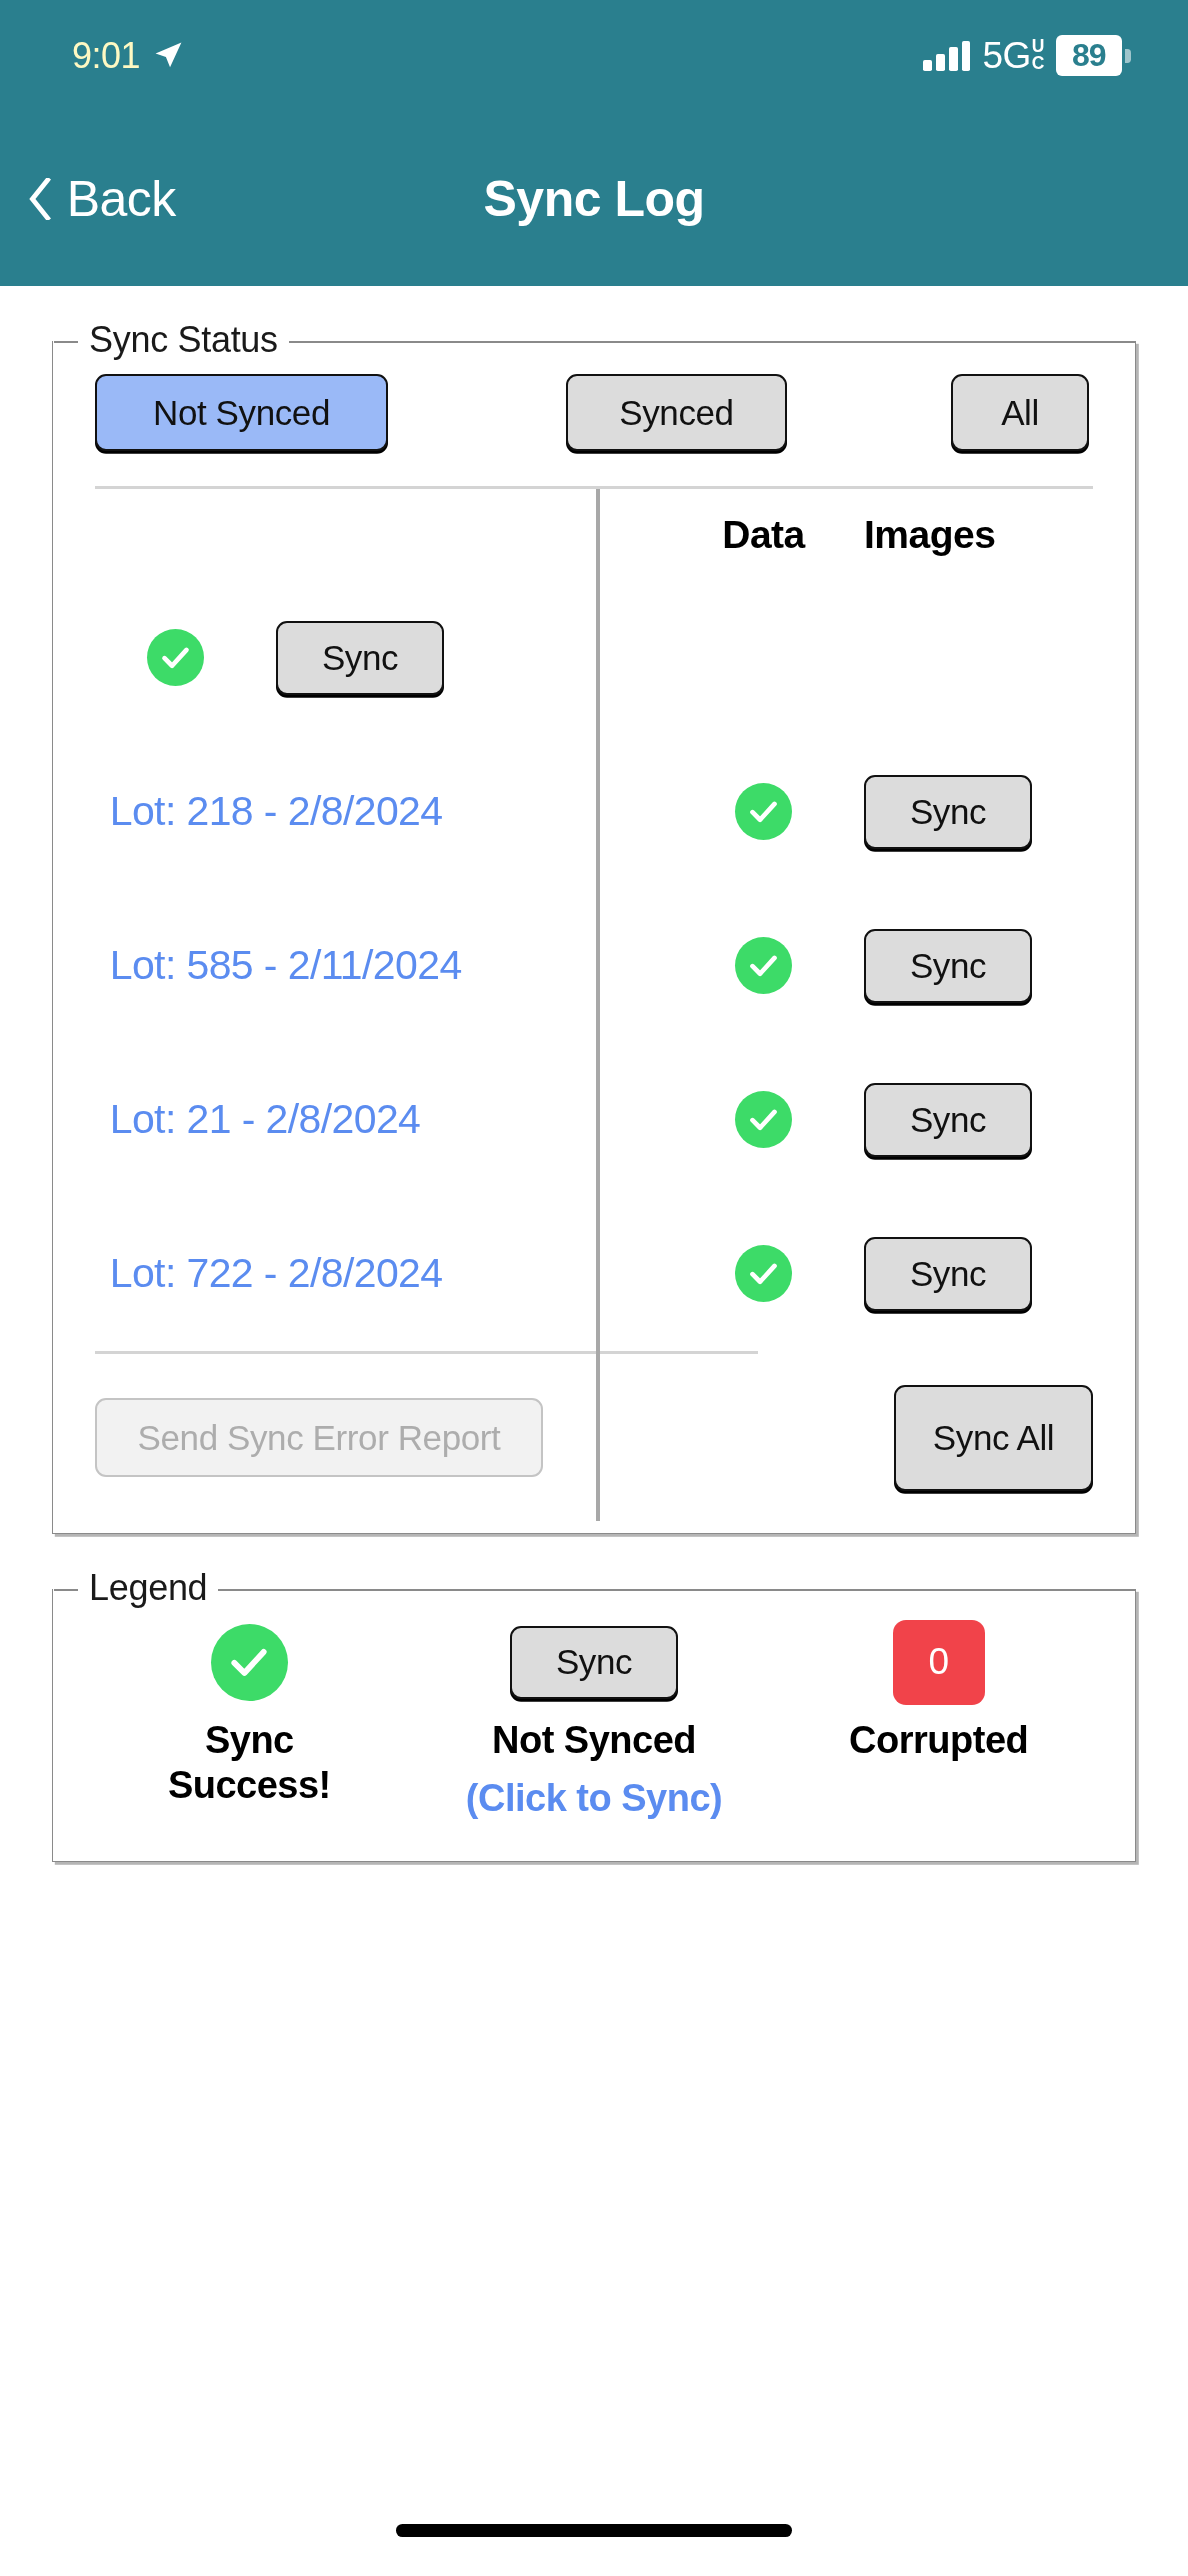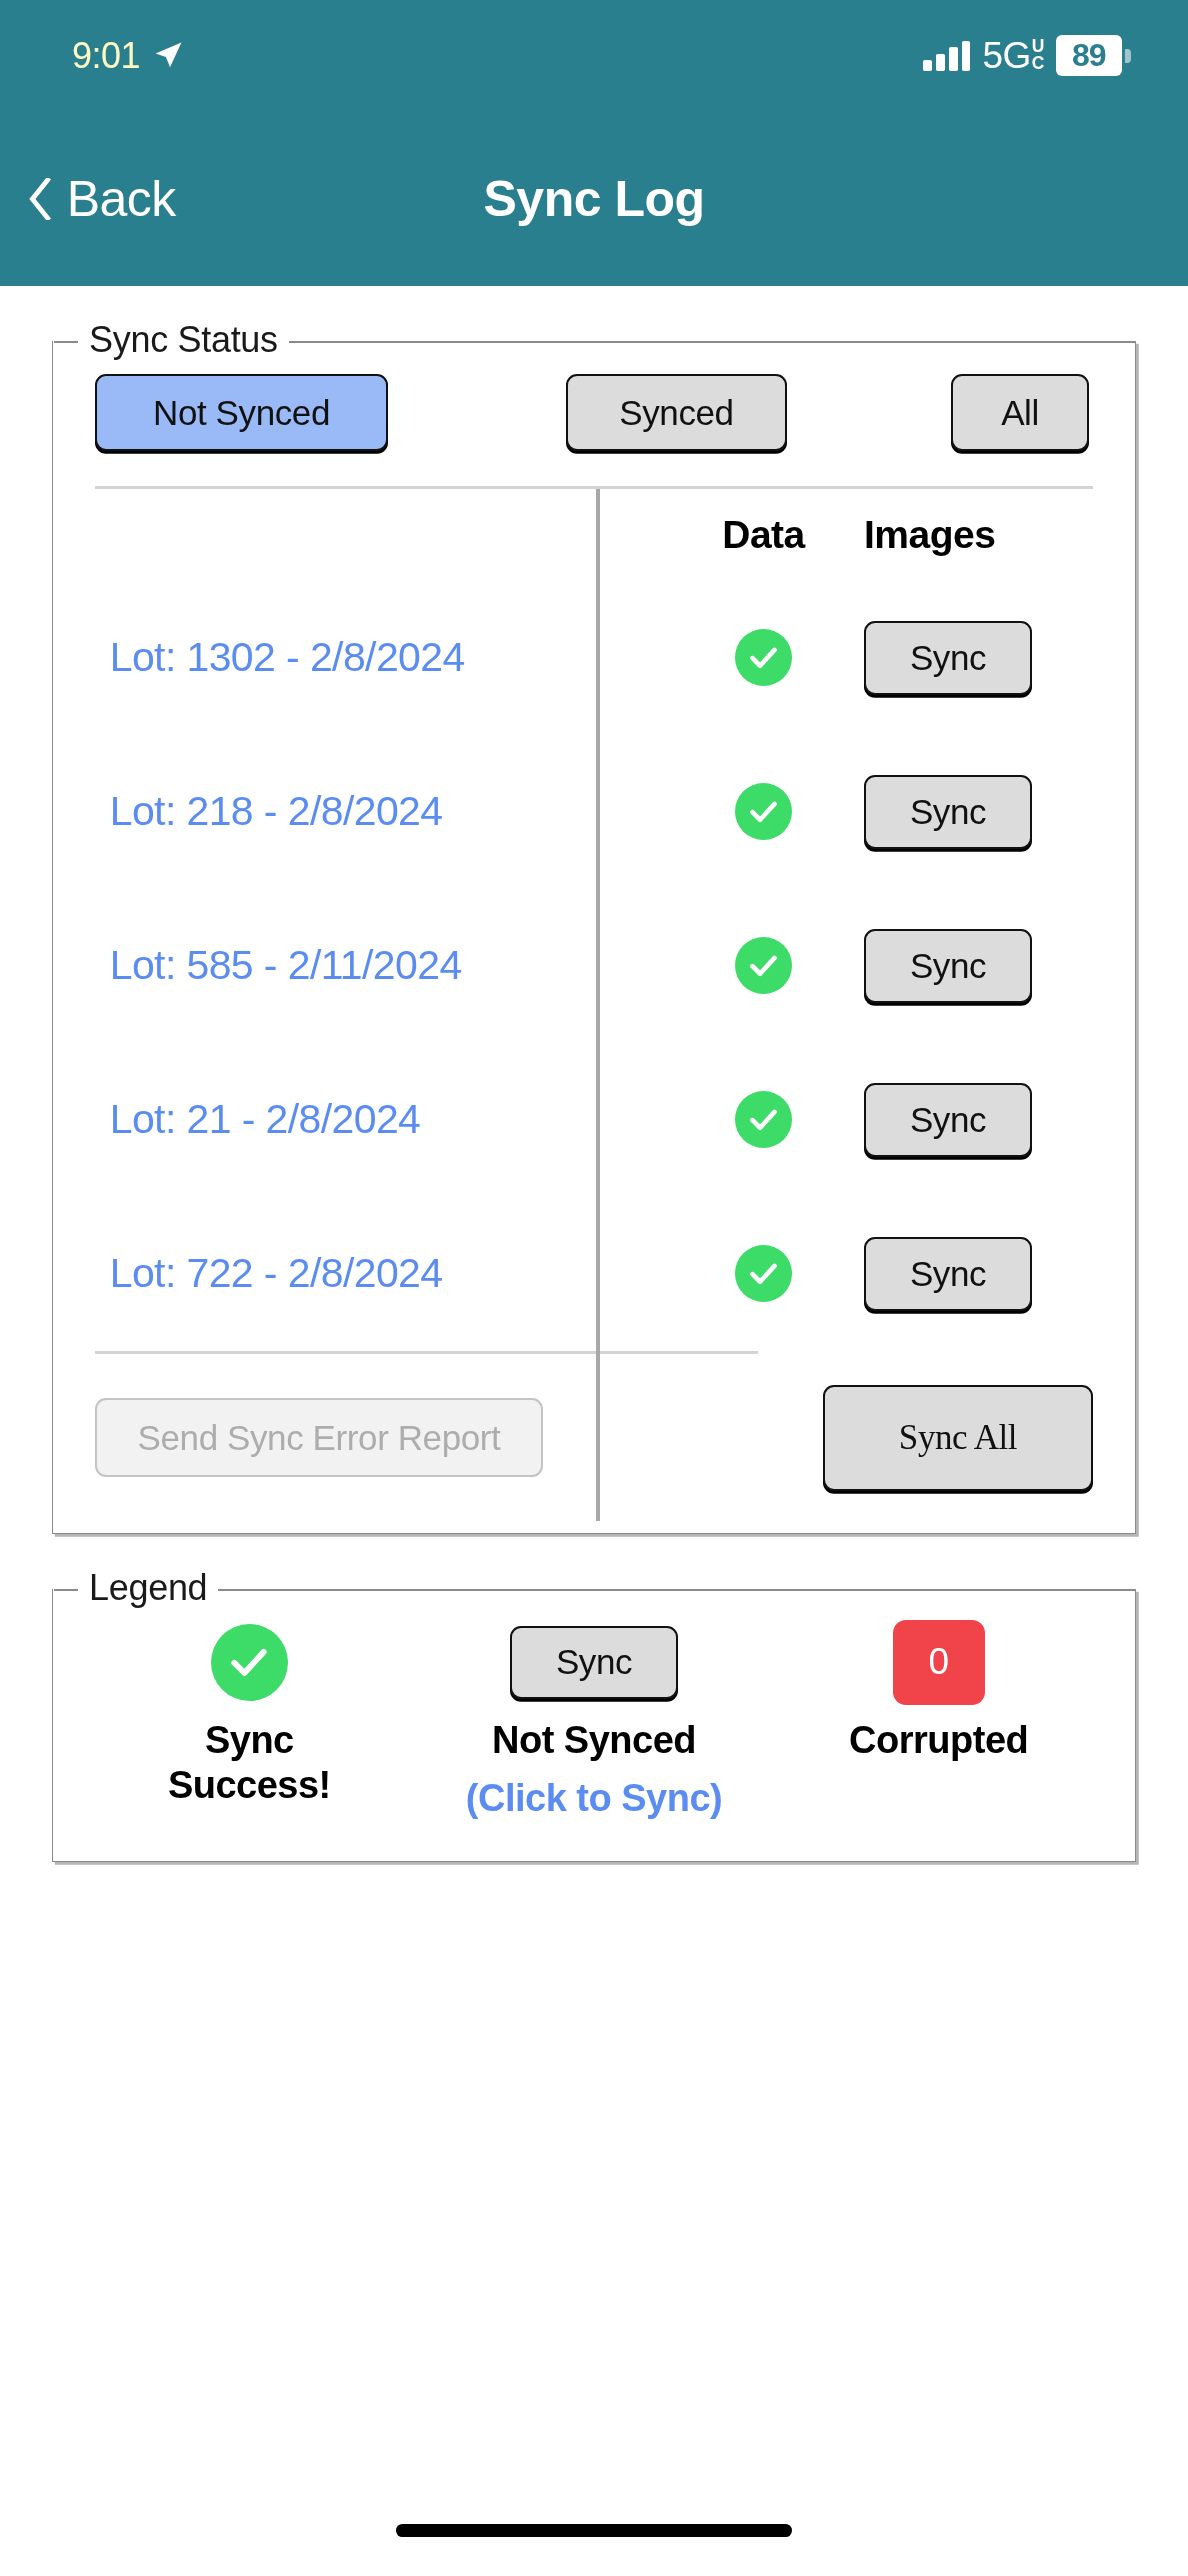--- a/index.html
+++ b/index.html
@@ -232,24 +232,23 @@
     border:2.8px solid #c4c4c4;
     background:#f2f2f2;
     color:#adadad;
     box-shadow:none;
     width:448px;
     padding:17.5px 0;
     font-size:35px;
     cursor:default;
   }
   .btn-sync-all {
-    width:270px;
+    width:199px;
     padding:31px 0;
     font-size:35px;
-    font-family:Liberation Serif, serif;
   }
 
   
   .legend-group { }
   .legend-inner {
     display:flex;
     padding:31px 24px 41px 24px;
   }
   .legend-col {
     flex:1;
@@ -382,21 +381,20 @@
         <div class="rule"></div>
         <div class="vdivider" style="top:2.8px;height:1032px;"></div>
 
         <div class="thead">
           <div class="th-spacer"></div>
           <div class="th-data">Data</div>
           <div class="th-images">Images</div>
         </div>
 
         <div class="trow">
-          <div class="td-lot">Lot: 1302 - 2/8/2024</div>
           <div class="td-status">
             <span class="check">
               <svg viewBox="0 0 24 24" aria-hidden="true">
                   <path d="M4 12.5 L9.5 18 L20 6.5" fill="none" stroke="#ffffff" stroke-width="3.4" stroke-linecap="round" stroke-linejoin="round"></path>
                 </svg>
             </span>
           </div>
           <div class="td-images">
             <button class="btn btn-sync">Sync</button>
           </div>

